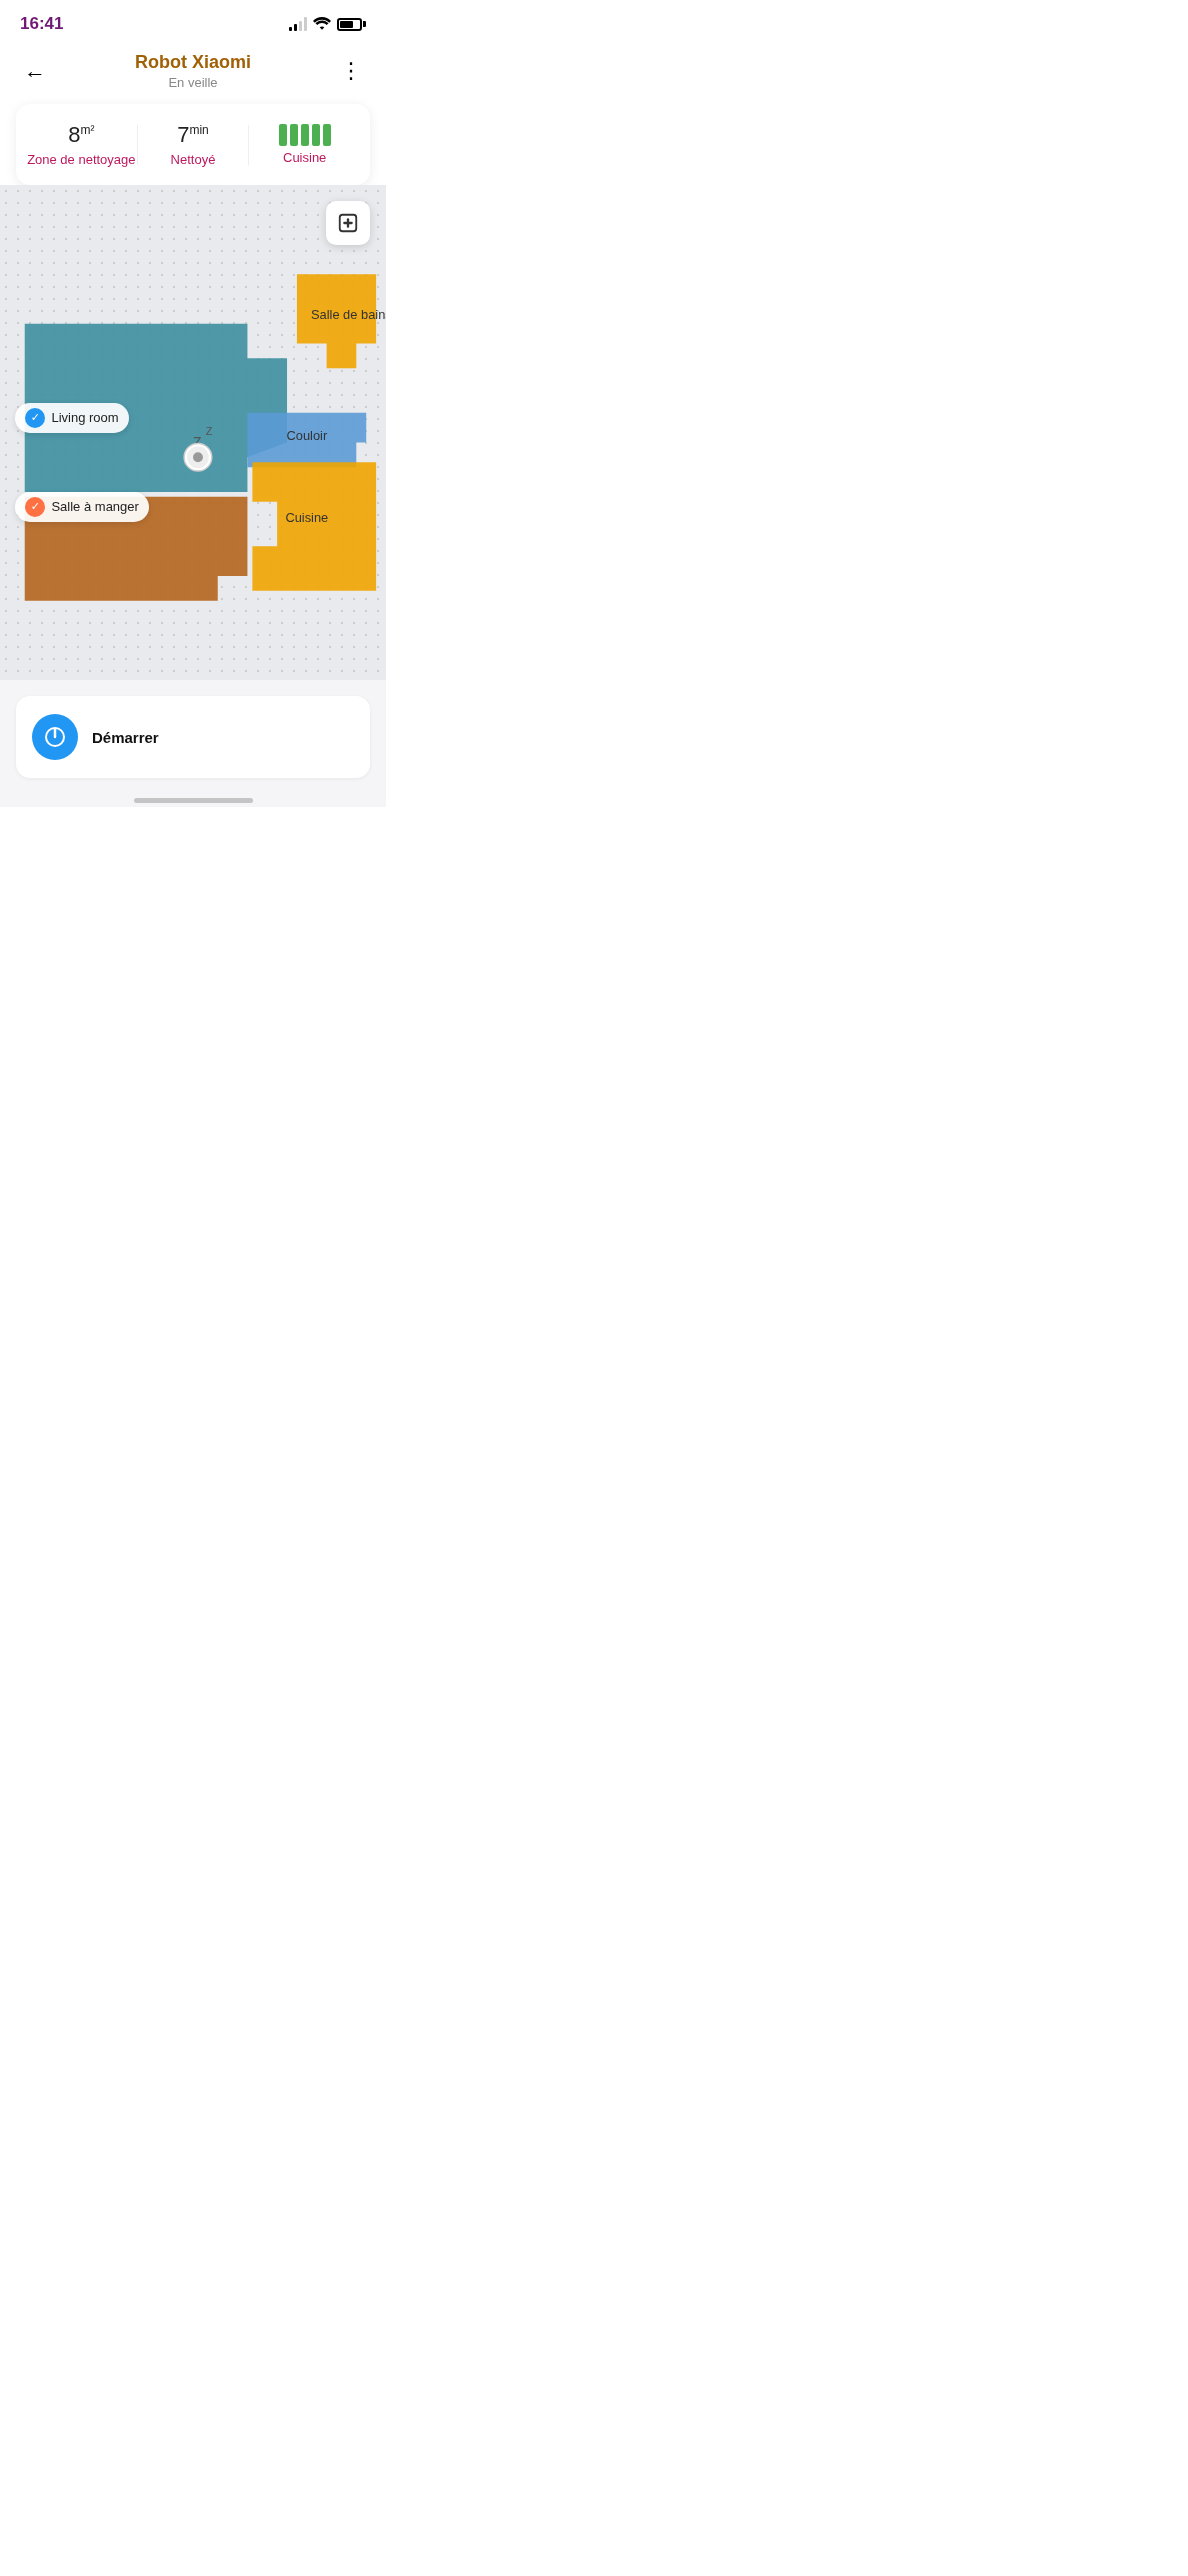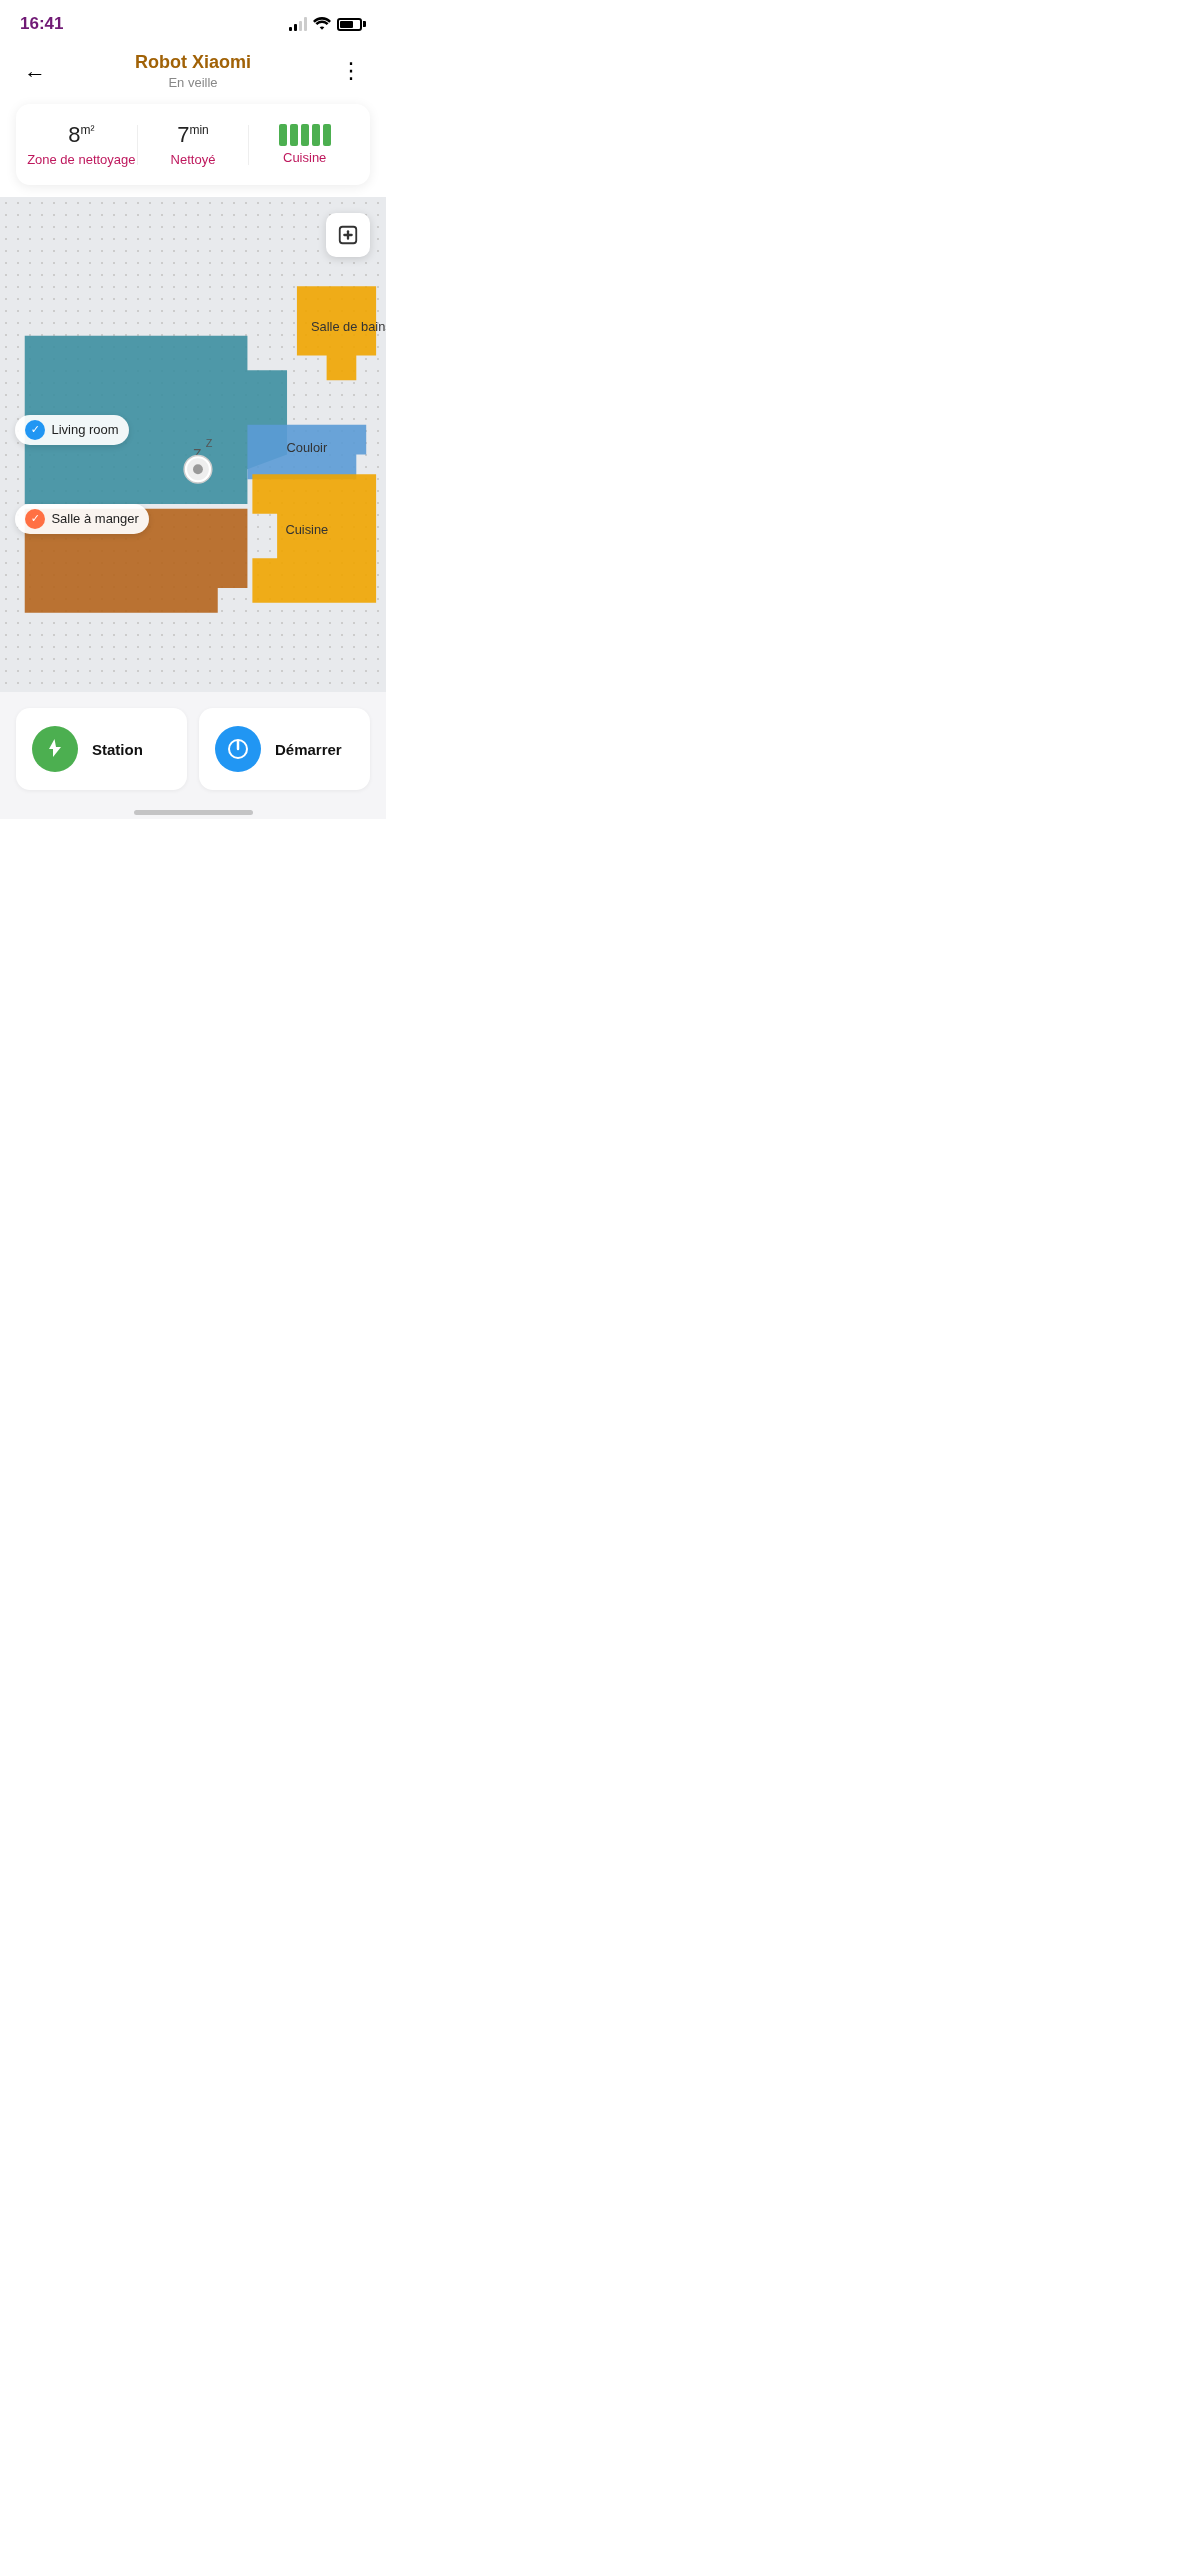--- a/index.html
+++ b/index.html
@@ -100,21 +100,21 @@
     }
     .more-btn {
       font-size: 22px;
       color: #000;
       cursor: pointer;
       padding: 4px;
     }
 
     
     .stats-card {
-      margin: 0 16px 12px;
+      margin: 0 16px 0;
       background: #fff;
       border-radius: 14px;
       padding: 18px 10px;
       display: flex;
       justify-content: space-around;
       align-items: center;
       box-shadow: 0 2px 12px rgba(0,0,0,0.08);
     }
     .stat-item {
       text-align: center;
@@ -405,28 +405,20 @@
 
   <div class="room-label" style="top:62%;left:4%;">
     <div class="room-check check-orange">✓</div>
     <span>Salle à manger</span>
   </div>
 </div>
 
 <div class="bottom-controls">
   <div class="control-row">
 
-    <div class="control-card">
-      <div class="control-icon-circle icon-green">
-        <svg width="24" height="24" viewBox="0 0 24 24" fill="white">
-          <path d="M11.5 2L6 12h4v8l8-10h-5L11.5 2z" fill="white"></path>
-        </svg>
-      </div>
-      <span class="control-label">Station</span>
-    </div>
 
     <div class="control-card">
       <div class="control-icon-circle icon-blue">
         <svg width="24" height="24" viewBox="0 0 24 24" fill="none">
           <circle cx="12" cy="12" r="9" stroke="white" stroke-width="2" fill="none"></circle>
           <line x1="12" y1="4" x2="12" y2="12" stroke="white" stroke-width="2.5" stroke-linecap="round"></line>
         </svg>
       </div>
       <span class="control-label">Démarrer</span>
     </div>

